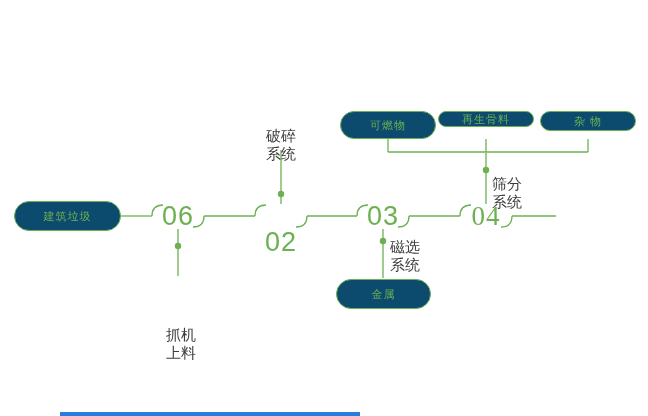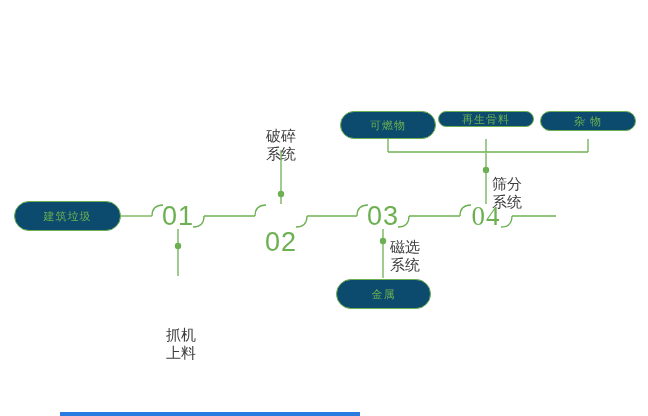--- a/index.html
+++ b/index.html
@@ -101,21 +101,21 @@
     <g fill="#6CB052" stroke="none">
       <circle cx="178" cy="246" r="3.2"></circle>
       <circle cx="281" cy="194" r="3.2"></circle>
       <circle cx="383" cy="241" r="3.2"></circle>
       <circle cx="486" cy="170" r="3.2"></circle>
     </g>
   </svg>
 
   <div class="pill" style="left:14px; top:201px; width:107px; height:30px;">建筑垃圾</div>
 
-  <div class="num" style="left:152px; top:201px;">01</div>
+  <div class="num" style="left:152px; top:201px;">06</div>
   <div class="num" style="left:255px; top:201px;margin-top:26px;">02</div>
   <div class="num" style="left:357px; top:201px;">03</div>
   <div class="num" style="left:460px; top:201px;font-family:Liberation Serif, serif;">04</div>
 
   <div class="sys-label center" style="left:150px; top:278px;margin-top:48px;">抓机
 上料</div>
   <div class="sys-label center" style="left:250px; top:114px;margin-top:13px;">破碎
 系统</div>
   <div class="sys-label left" style="left:390px; top:238px;">磁选
 系统</div>

